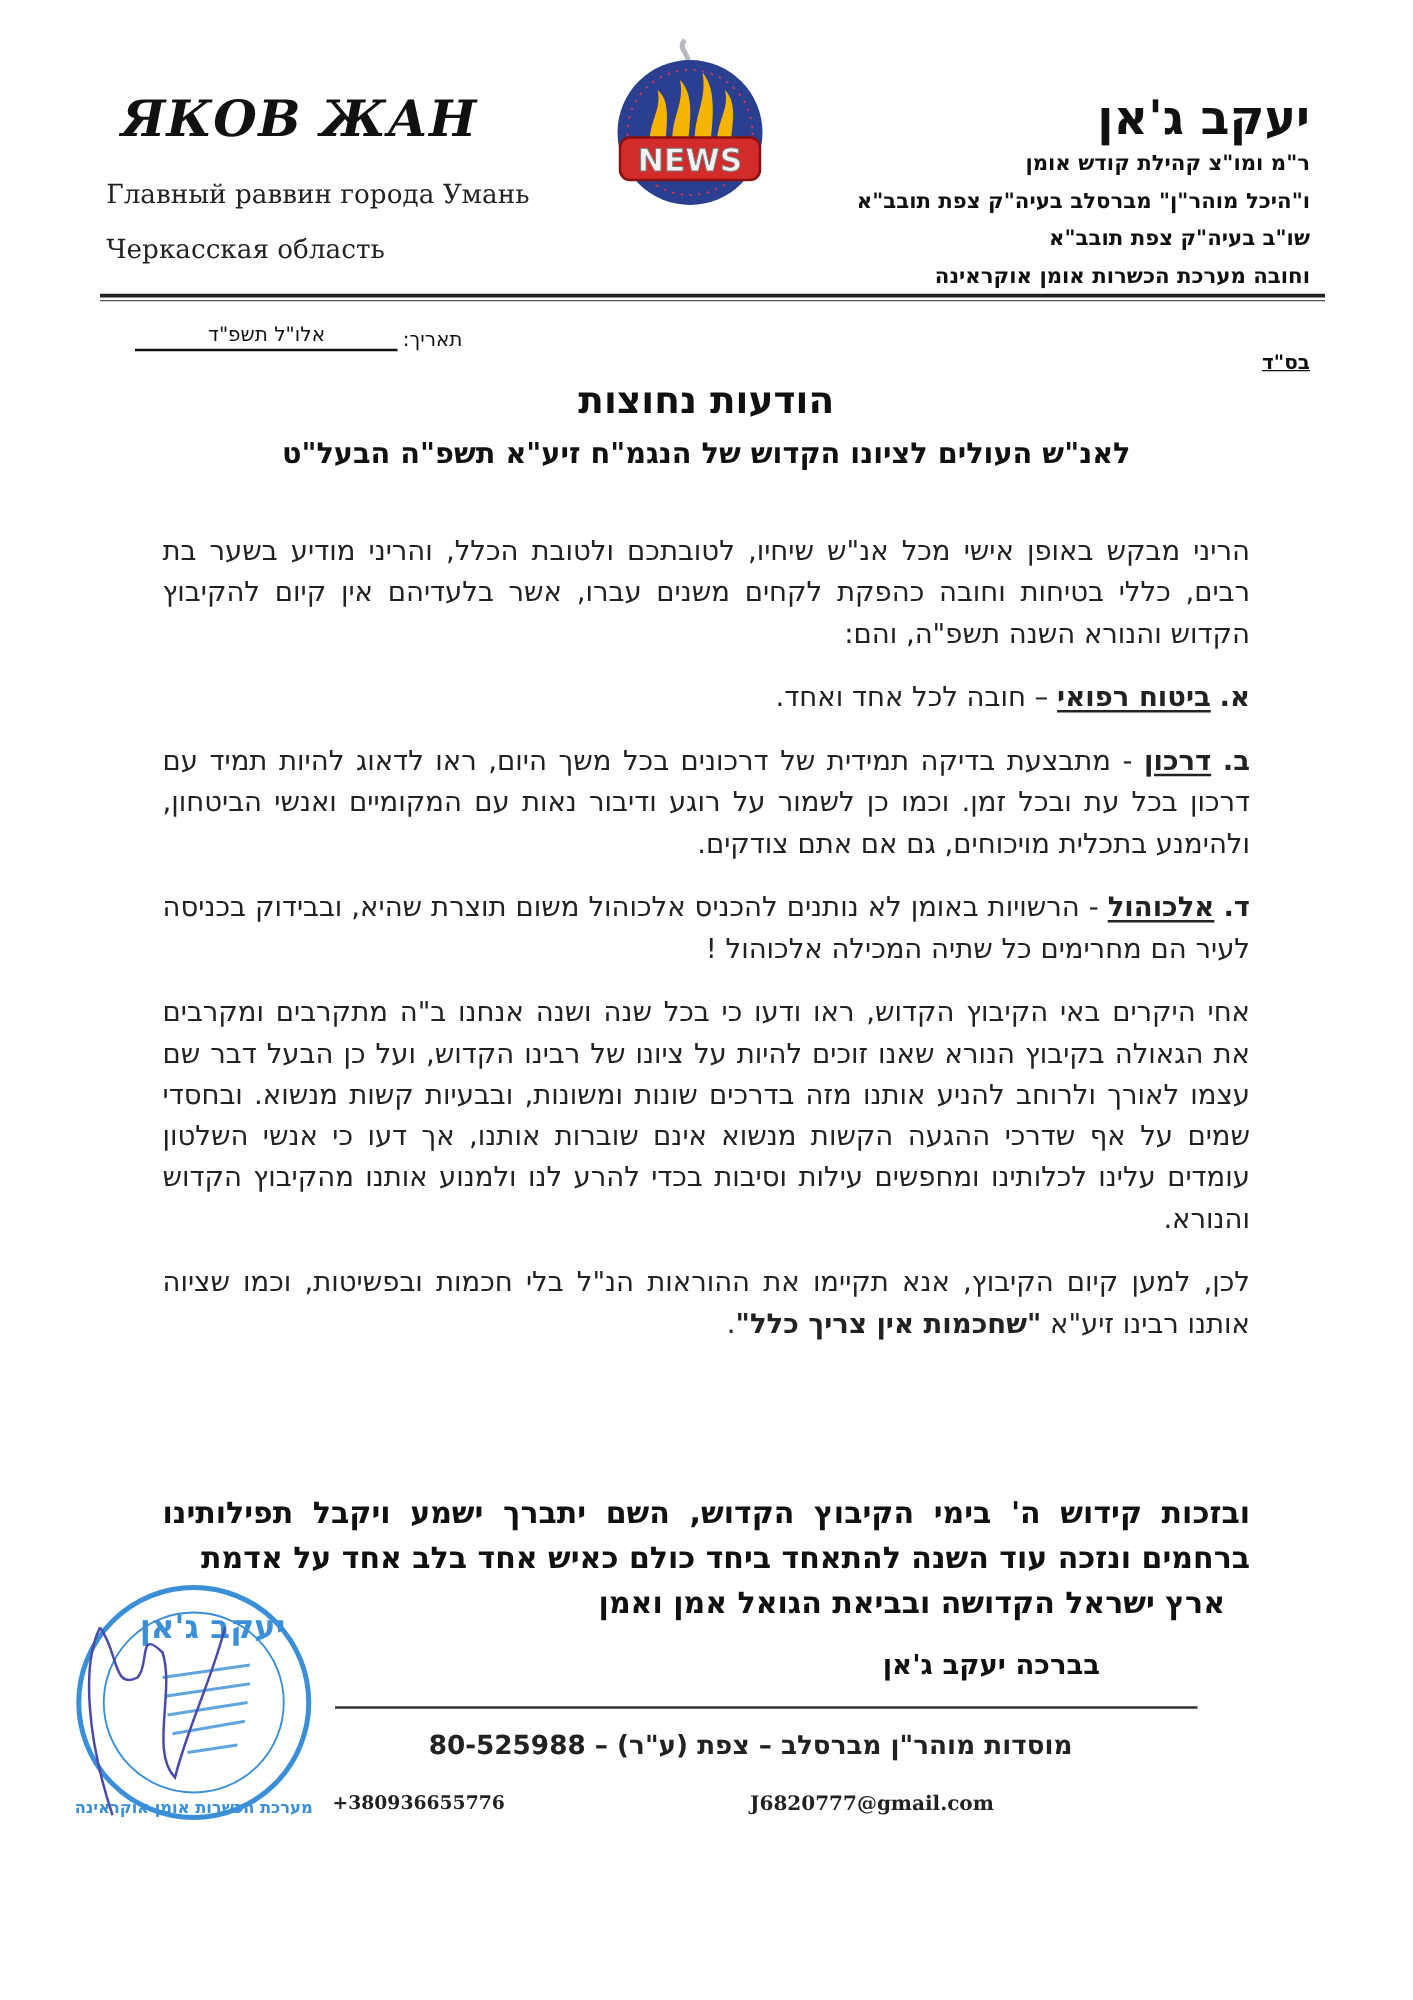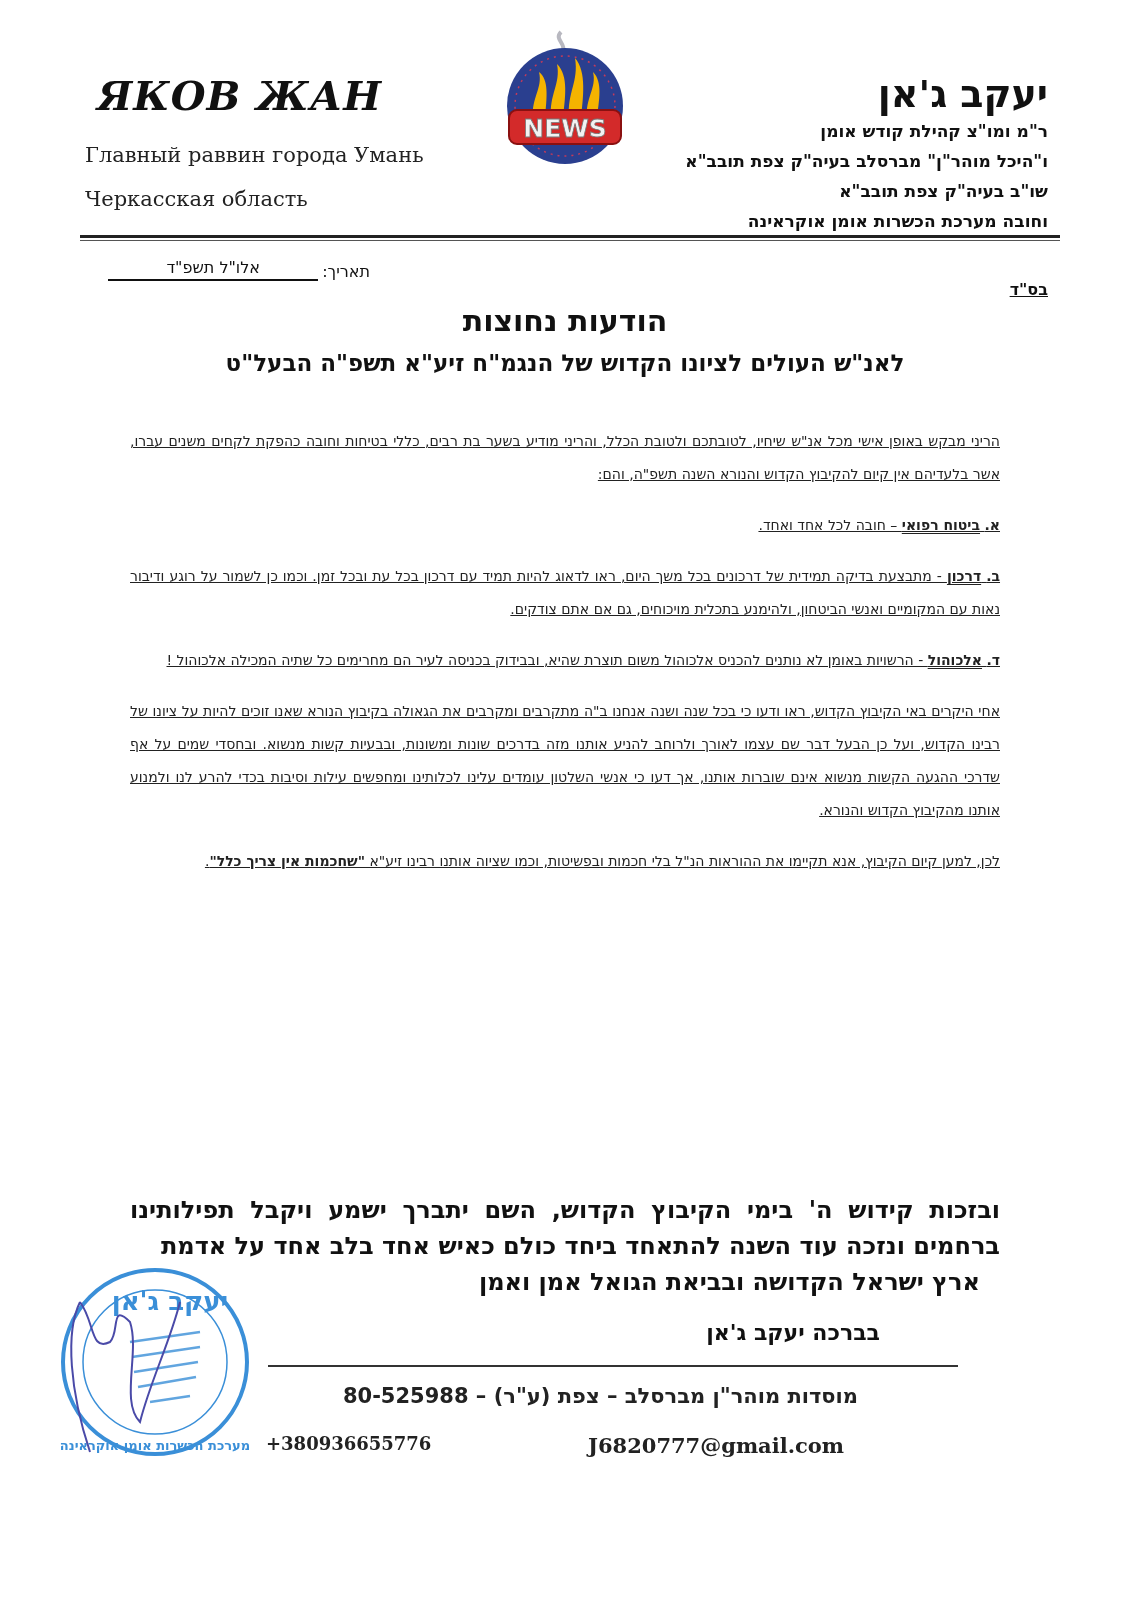--- a/index.html
+++ b/index.html
@@ -6,38 +6,38 @@
   body { width:1130px; height:1600px; position:relative; overflow:hidden; color:#111; font-family:"DejaVu Serif", serif; }
   .abs { position:absolute; }
   .ru-name { left:97px; top:72px; font-size:40px; font-weight:bold; letter-spacing:1px; font-family:"DejaVu Serif", serif; color:#111;font-style:italic; }
   .ru-line1 { left:85px; top:143px; font-size:21px; color:#222; font-family:"DejaVu Serif", serif; }
   .ru-line2 { left:85px; top:187px; font-size:21px; color:#222; font-family:"DejaVu Serif", serif; }
   .he-block { right:82px; top:72px; direction:rtl; text-align:right; font-family:"DejaVu Sans", sans-serif; }
   .he-name { font-size:38px; font-weight:bold; line-height:44px; color:#111; }
   .he-line { font-size:17px; font-weight:bold; line-height:30px; color:#111; }
   .header-rule { left:80px; top:235px; width:980px; height:0; border-top:3px solid #222; }
   .header-rule2 { left:80px; top:240px; width:980px; height:0; border-top:1px solid #555; }
-  .logo { left:503px; top:28px; width:125px; height:140px; }
+  .logo { left:490px; top:28px; width:125px; height:140px; }
   .date-block { left:80px; top:258px; direction:rtl; font-family:"DejaVu Sans", sans-serif; font-size:16px; display:flex; align-items:flex-end; gap:4px; width:290px; justify-content:flex-start; }
   .date-value { border-bottom:2px solid #111; width:210px; text-align:center; padding-bottom:2px; }
   .bsd { right:82px; top:280px; font-family:"DejaVu Sans", sans-serif; font-size:16px; font-weight:bold; text-decoration:underline; direction:rtl; }
   .title { left:0; width:1130px; top:303px; text-align:center; direction:rtl; font-family:"DejaVu Sans", sans-serif; font-size:30px; font-weight:bold; color:#111; }
   .subtitle { left:0; width:1130px; top:350px; text-align:center; direction:rtl; font-family:"DejaVu Sans", sans-serif; font-size:23px; font-weight:bold; color:#111; }
-  .body { left:130px; width:870px; top:425px; direction:rtl; text-align:justify; font-family:"DejaVu Sans", sans-serif; font-size:14px; line-height:33px; color:#222;text-decoration:underline; }
+  .body { left:130px; width:870px; top:425px; direction:rtl; text-align:justify; font-family:"DejaVu Sans", sans-serif; font-size:22px; line-height:33px; color:#222; }
   .body p { margin:0 0 18px 0; }
   .body .lbl { font-weight:bold; }
   .body u { text-decoration:underline; text-underline-offset:3px; }
   .body .strong { font-weight:bold; }
   .closing { left:130px; width:870px; top:1192px; direction:rtl; text-align:justify; font-family:"DejaVu Sans", sans-serif; font-size:24px; line-height:36px; font-weight:bold; color:#111; }
   .closing .last { text-align:right; padding-right:20px; }
   .sign { left:280px; width:600px; top:1320px; direction:rtl; text-align:right; font-family:"DejaVu Sans", sans-serif; font-size:22px; font-weight:bold; }
   .sign-rule { left:268px; top:1365px; width:690px; border-top:2px solid #333; }
   .footer1 { left:268px; width:590px; top:1384px; direction:rtl; text-align:right; font-family:"DejaVu Sans", sans-serif; font-size:21px; font-weight:bold; color:#222; }
-  .phone { left:266px; top:1433px; font-family:"DejaVu Serif", serif; font-size:18px; font-weight:bold; color:#222; }
-  .email { left:588px; top:1433px; font-family:"DejaVu Serif", serif; font-size:21px; font-weight:bold; color:#222; }
+  .phone { left:266px; top:1433px; font-family:"DejaVu Serif", serif; font-size:15px; font-weight:bold; color:#222; }
+  .email { left:600px; top:1433px; font-family:"DejaVu Serif", serif; font-size:16px; font-weight:bold; color:#222; }
   .stamp { left:50px; top:1262px; width:210px; height:210px; }
 </style>
 </head>
 <body>
 
 <div class="abs ru-name">ЯКОВ ЖАН</div>
 <div class="abs ru-line1">Главный раввин города Умань</div>
 <div class="abs ru-line2">Черкасская область</div>
 
 <div class="abs logo">

